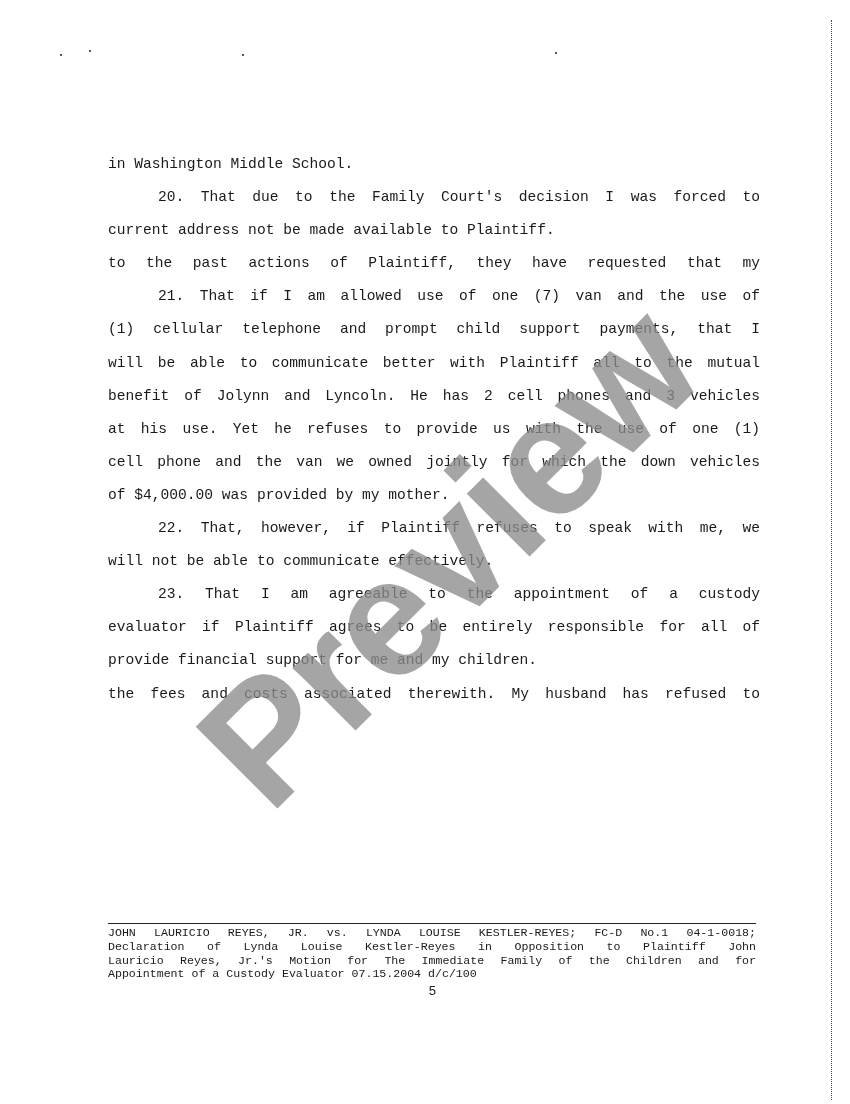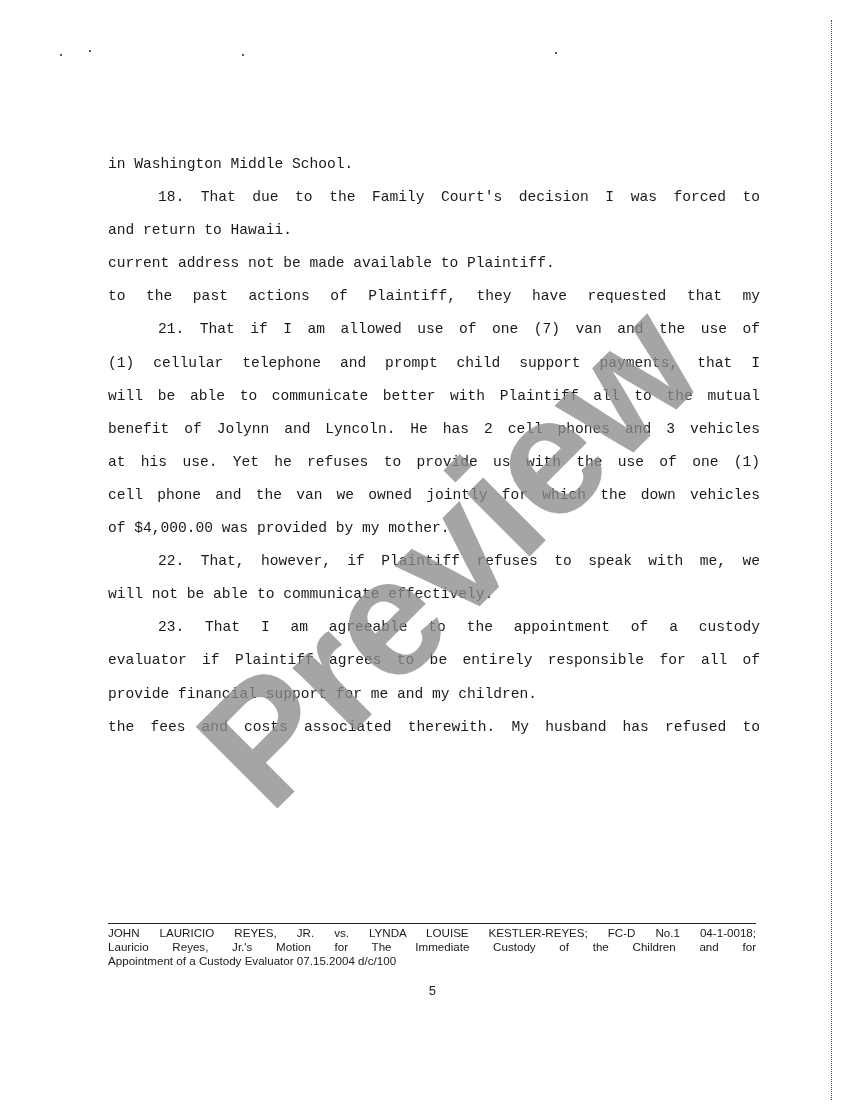--- a/index.html
+++ b/index.html
@@ -13,21 +13,21 @@
     .body-text {
       position: absolute; left: 108px; top: 136px; width: 652px;
       font-family: "Liberation Mono", "DejaVu Sans Mono", monospace;
       font-size: 14.6px; line-height: 33.1px; color: #1a1a1a;
     }
     .line { white-space: pre; display: block; height: 33.1px; }
     .justify { text-align: justify; text-align-last: justify; white-space: normal; }
     .indent { padding-left: 50px; }
     .footer {
       position: absolute; left: 108px; top: 911px; width: 648px;
-      font-family: Liberation Sans, sans-serif;
+      font-family: Liberation Mono, monospace;
       font-size: 11.6px; line-height: 13.8px; color: #1a1a1a;
     }
     .footer-rule { border-top: 1.3px solid #222; margin-bottom: 2px; }
     .footer .fl { display: block; text-align: justify; text-align-last: justify; height: 13.8px; }
     .footer .fl.last { text-align-last: left; }
     .page-number {
       position: absolute; left: 0; width: 865px; top: 972px; text-align: center;
       font-family: "Liberation Mono", "DejaVu Sans Mono", monospace; font-size: 13px; color: #222;
     }
     .watermark {
@@ -46,22 +46,21 @@
   <div class="right-border"></div>
   <div class="speck" style="left:60px;top:42px"></div>
   <div class="speck" style="left:89px;top:38px"></div>
   <div class="speck" style="left:242px;top:42px"></div>
   <div class="speck" style="left:555px;top:40px"></div>
 
   <div class="body-text">
 
     <span class="line">in Washington Middle School.</span>
 
-    <span class="line justify indent">18.  That due to the Family Court's decision I was forced to</span>
-    <span class="line">and return to Hawaii.</span>
+    <span class="line justify indent">20.  That due to the Family Court's decision I was forced to</span>
 
     <span class="line">current address not be made available to Plaintiff.</span>
     <span class="line justify">to the past actions of Plaintiff, they have requested that my</span>
 
     <span class="line justify indent">21.  That if I am allowed use of one (7) van and the use of</span>
     <span class="line justify">(1) cellular telephone and prompt child support payments, that I</span>
     <span class="line justify">will be able to communicate better with Plaintiff all to the mutual</span>
     <span class="line justify">benefit of Jolynn and Lyncoln.  He has 2 cell phones and 3 vehicles</span>
     <span class="line justify">at his use. Yet he refuses to provide us with the use of one (1)</span>
     <span class="line justify">cell phone and the van we owned jointly for which the down vehicles</span>
@@ -72,20 +71,21 @@
 
     <span class="line justify indent">23.  That I am agreeable to the appointment of a custody</span>
     <span class="line justify">evaluator if Plaintiff agrees to be entirely responsible for all of</span>
     <span class="line">provide financial support for me and my children.</span>
     <span class="line justify">the fees and costs associated therewith. My husband has refused to</span>
   </div>
 
   <div class="footer">
     <div class="footer-rule"></div>
     <span class="fl">JOHN LAURICIO REYES, JR. vs. LYNDA LOUISE KESTLER-REYES; FC-D No.1 04-1-0018;</span>
-    <span class="fl">Lauricio Reyes, Jr.'s Motion for The Immediate Custody of the Children and for</span>
+    <span class="fl">Declaration of Lynda Louise Kestler-Reyes in Opposition to Plaintiff John</span>
+    <span class="fl">Lauricio Reyes, Jr.'s Motion for The Immediate Family of the Children and for</span>
     <span class="fl last">Appointment of a Custody Evaluator 07.15.2004 d/c/100</span>
   </div>
 
   <div class="page-number">5</div>
 
   <div class="watermark">Preview</div>
 </div>
 
 </body></html>

